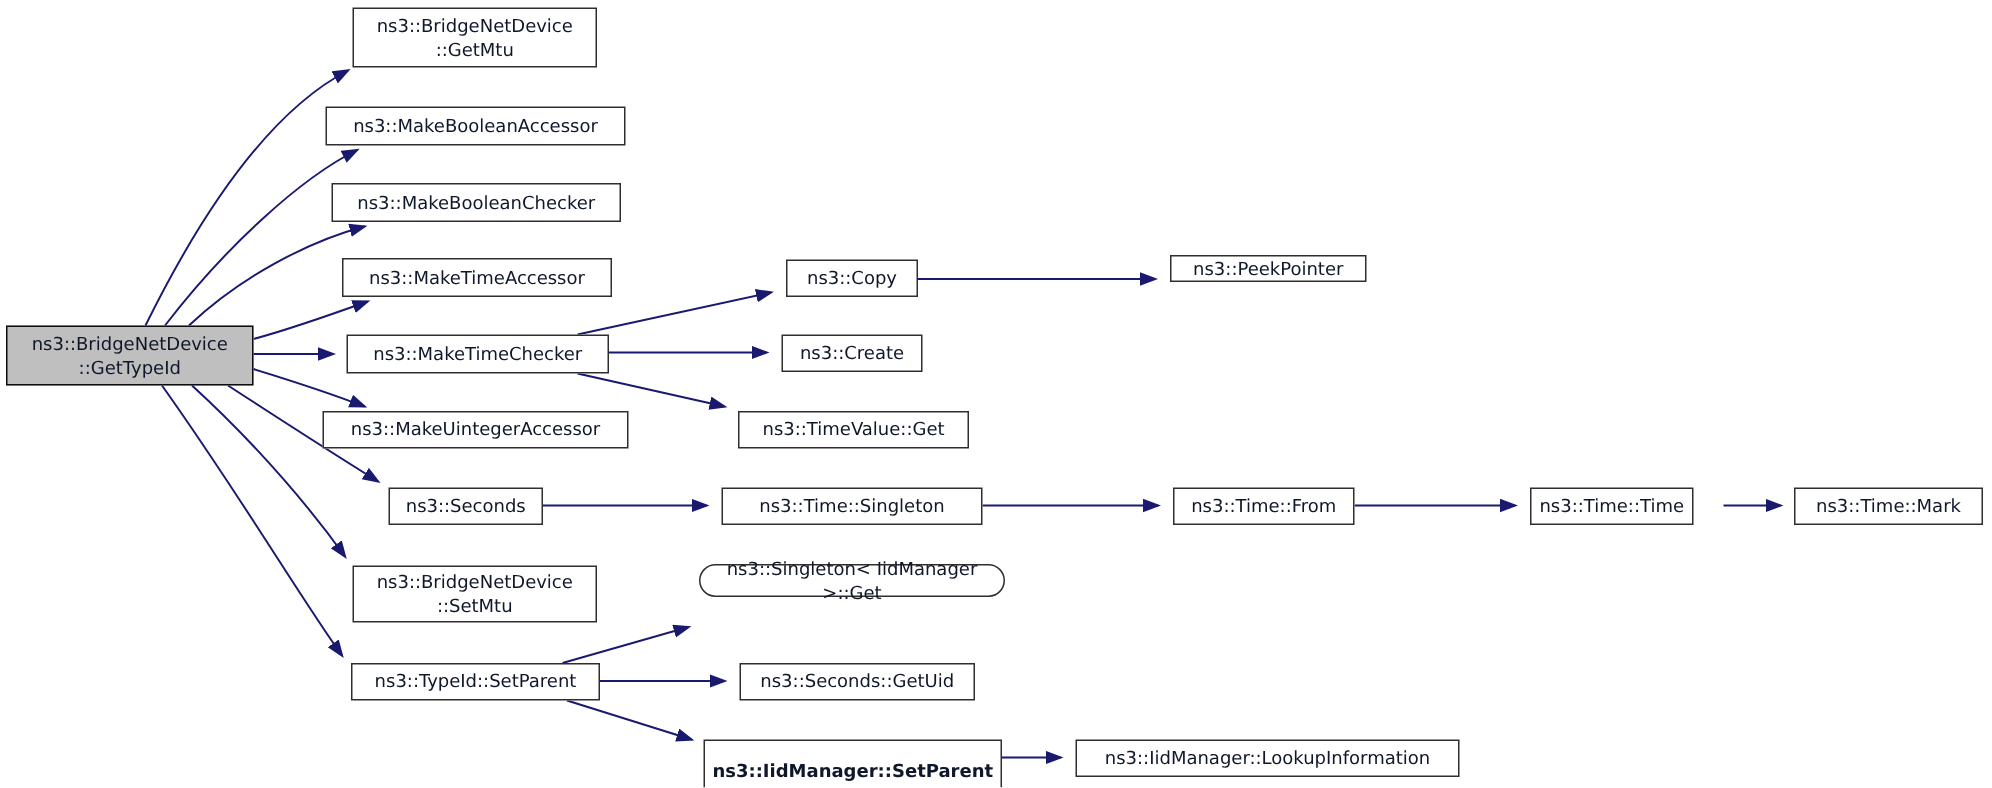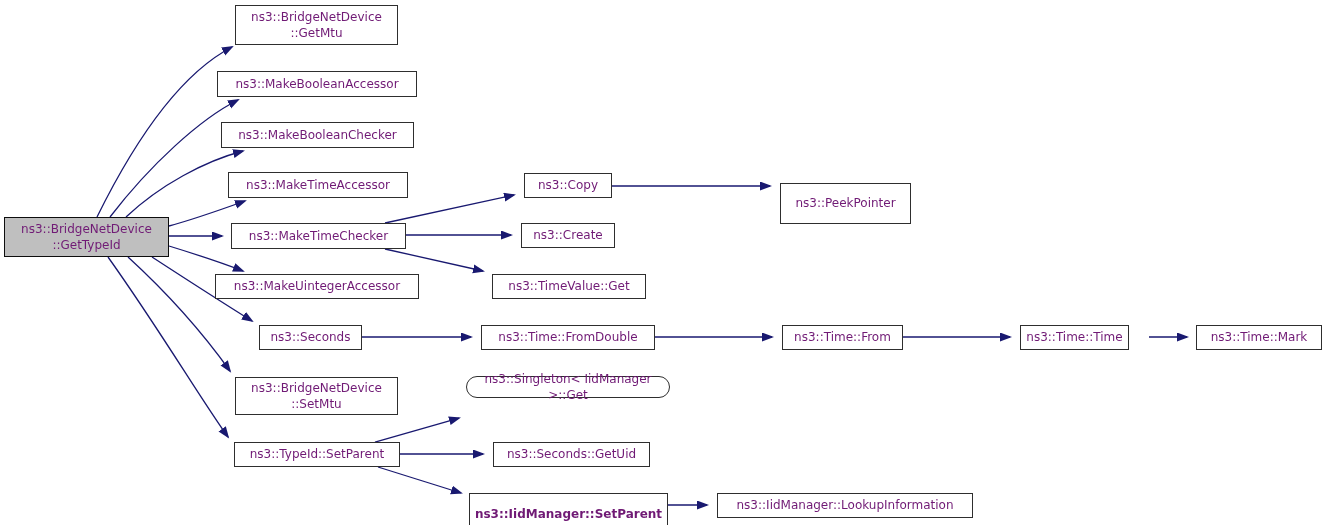--- a/index.html
+++ b/index.html
@@ -21,21 +21,21 @@
     top: 0;
     width: 1328px;
     height: 525px;
     pointer-events: none;
   }
   .node {
     position: absolute;
     box-sizing: border-box;
     border: 1.4px solid #2e2e2e;
     background: #ffffff;
-    color: #701a75;
+    color: #0f172a;
     font-size: 12px;
     line-height: 1.35;
     display: flex;
     align-items: center;
     justify-content: center;
     text-align: center;
     white-space: pre-line;
     cursor: pointer;
   }
   .node.root {
@@ -102,23 +102,23 @@
 ::SetMtu</div>
 
   <div class="node" style="left:234px; top:442px; width:166px; height:25px;">ns3::TypeId::SetParent</div>
 
   <div class="node" style="left:524px; top:173px; width:88px;  height:25px;">ns3::Copy</div>
 
   <div class="node" style="left:521px; top:223px; width:94px;  height:25px;">ns3::Create</div>
 
   <div class="node" style="left:492px; top:274px; width:154px; height:25px;">ns3::TimeValue::Get</div>
 
-  <div class="node" style="left:780px; top:183px; width:131px; height:41px;">ns3::PeekPointer</div>
+  <div class="node" style="left:780px; top:170px; width:131px; height:18px;">ns3::PeekPointer</div>
 
-  <div class="node" style="left:481px; top:325px; width:174px; height:25px;">ns3::Time::FromDouble</div>
+  <div class="node" style="left:481px; top:325px; width:174px; height:25px;">ns3::Time::Singleton</div>
 
   <div class="node" style="left:782px; top:325px; width:121px; height:25px;">ns3::Time::From</div>
 
   <div class="node" style="left:1020px; top:325px; width:109px; height:25px;">ns3::Time::Time</div>
 
   <div class="node" style="left:1196px; top:325px; width:126px; height:25px;">ns3::Time::Mark</div>
 
   <div class="node" style="left:466px; top:376px; width:204px; height:22px;border-radius:17px;">ns3::Singleton&lt; IidManager
 &gt;::Get</div>
 

